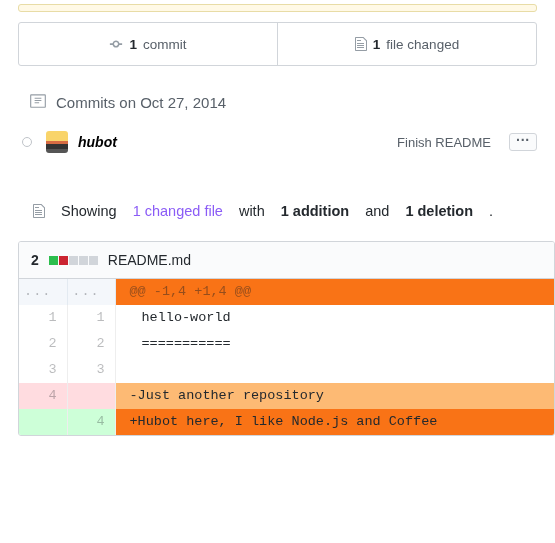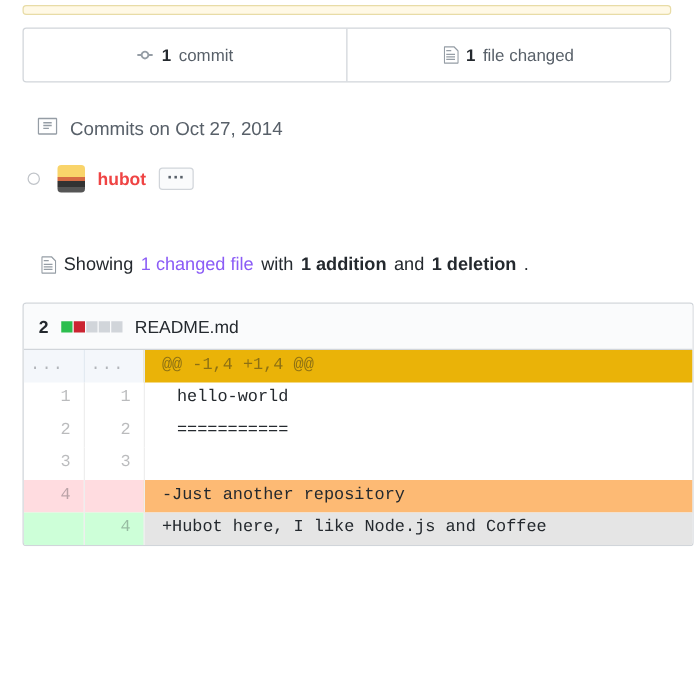--- a/index.html
+++ b/index.html
@@ -61,21 +61,22 @@
   background: #fff;
   margin-right: 4px;
 }
 .avatar {
   width: 22px; height: 22px;
   border-radius: 3px;
   background: linear-gradient(#f9d46a 0 45%, #d66b43 45% 60%, #333 60% 80%, #555 80% 100%);
 }
 .commit-author {
   font-weight: 600;
-  color: #ef4444;
+  color: #000000;
+  font-style: italic;
 }
 .commit-msg {
   margin-left: auto;
   color: #586069;
   font-size: 13px;
   padding-right: 8px;
 }
 .ellipsis-btn {
   border: 1px solid #d1d5da;
   border-radius: 3px;
@@ -84,21 +85,21 @@
   line-height: 12px;
   background: #fafbfc;
   color: #586069;
   font-weight: bold;
   cursor: pointer;
 }
 .summary-line {
   margin: 50px 18px 22px 18px;
   display: flex;
   align-items: flex-end;
-  gap: 6px;
+  gap: 16px;
   font-size: 14.5px;
   padding-left: 15px;
 }
 .summary-line .icon-file svg { fill: #959da5; }
 .summary-line .link { color: #8b5cf6; font-weight: 400; }
 .summary-line b { font-weight: 600; }
 
 .diff-box {
   border: 1px solid #d1d5da;
   border-radius: 3px;
@@ -139,36 +140,36 @@
 .diff-table .ln {
   width: 48px;
   text-align: right;
   padding-right: 10px;
   color: rgba(27,31,35,0.3);
   border-right: 1px solid #eee;
   user-select: none;
 }
 .diff-table .code { padding-left: 14px; }
 .hunk-row td {
-  background: #eab308;
+  background: #f97316;
   color: rgba(27,31,35,0.45);
 }
 .hunk-row .ln {
   background: #f4f7fb;
   border-right: 1px solid #e3eaf1;
 }
 .hunk-row .ln-dots {
   text-align: center;
   color: rgba(27,31,35,0.3);
   letter-spacing: 1px;
 }
 .hunk-text { color: #9aa6b1; }
 .del-row td { background: #fdba74; }
 .del-row .ln { background: #ffdce0; }
-.add-row td { background: #e5e5e5; }
+.add-row td { background: #f97316; }
 .add-row .ln { background: #cdffd8; }
 .marker { display:inline-block; width:12px; }
 </style>
 </head>
 <body>
 
 <div class="top-strip"></div>
 
 <div class="stats-bar">
   <div class="stats-cell">
@@ -197,20 +198,21 @@
       <svg width="16" height="18" viewBox="0 0 14 16">
           <path d="M13 2H1c-.55 0-1 .45-1 1v10c0 .55.45 1 1 1h12c.55 0 1-.45 1-1V3c0-.55-.45-1-1-1zm0 11H1V3h12v10zM4 5h6v1H4V5zm0 2h6v1H4V7zm0 2h4v1H4V9z"></path>
         </svg>
     </span>
     <span>Commits on Oct 27, 2014</span>
   </div>
   <div class="commit-row">
     <span class="commit-node"></span>
     <span class="avatar"></span>
     <span class="commit-author">hubot</span>
+    <span class="commit-msg">Finish README</span>
     <span class="ellipsis-btn">···</span>
   </div>
 </div>
 
 <div class="summary-line">
   <span class="icon-file">
     <svg width="12" height="16" viewBox="0 0 12 16">
         <path d="M6 5H2V4h4v1zM2 8h7V7H2v1zm0 2h7V9H2v1zm0 2h7v-1H2v1zm10-7.5V14c0 .55-.45 1-1 1H1c-.55 0-1-.45-1-1V2c0-.55.45-1 1-1h7.5L12 4.5zM11 5 8 2H1v12h10V5z"></path>
       </svg>
   </span>

